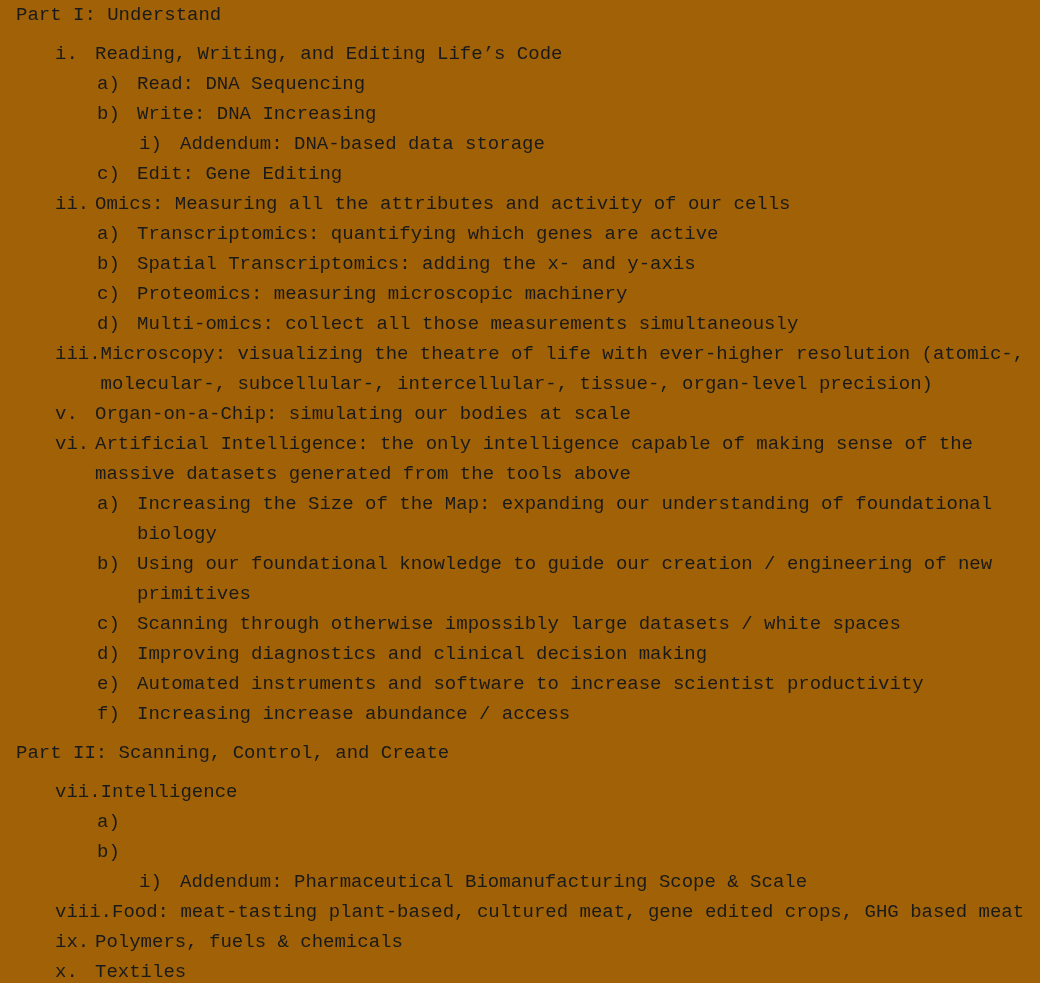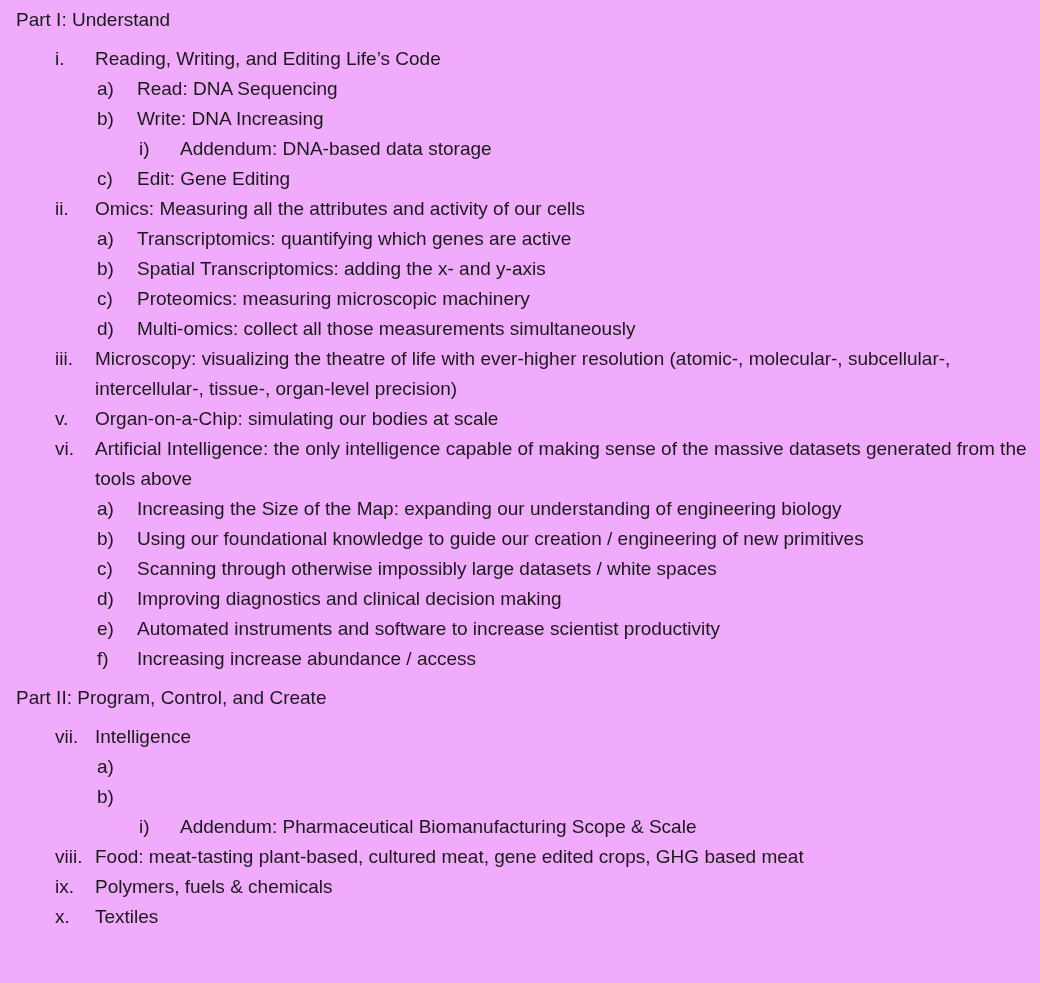--- a/index.html
+++ b/index.html
@@ -4,23 +4,22 @@
 <style>
   html, body {
     margin: 0;
     padding: 0;
     background: #ffffff;
   }
   .page {
     width: 1040px;
     height: 983px;
     box-sizing: border-box;
-    padding-top: 5px;
-    background: #f0abfc;
-    font-family: Liberation Sans, sans-serif;
+    background: #a16207;
+    font-family: Liberation Mono, monospace;
     font-size: 19px;
     line-height: 30px;
     color: #1a1a1a;
     overflow: hidden;
   }
   .heading {
     padding-left: 16px;
     margin: 9px 0;
     white-space: nowrap;
   }
@@ -97,21 +96,21 @@
       <div class="row level-1">
         <span class="label">v.</span>
         <span class="text">Organ-on-a-Chip: simulating our bodies at scale</span>
       </div>
       <div class="row level-1">
         <span class="label">vi.</span>
         <span class="text">Artificial Intelligence: the only intelligence capable of making sense of the massive datasets generated from the tools above</span>
       </div>
       <div class="row level-2">
         <span class="label">a)</span>
-        <span class="text">Increasing the Size of the Map: expanding our understanding of engineering biology</span>
+        <span class="text">Increasing the Size of the Map: expanding our understanding of foundational biology</span>
       </div>
       <div class="row level-2">
         <span class="label">b)</span>
         <span class="text">Using our foundational knowledge to guide our creation / engineering of new primitives</span>
       </div>
       <div class="row level-2">
         <span class="label">c)</span>
         <span class="text">Scanning through otherwise impossibly large datasets / white spaces</span>
       </div>
       <div class="row level-2">
@@ -119,21 +118,21 @@
         <span class="text">Improving diagnostics and clinical decision making</span>
       </div>
       <div class="row level-2">
         <span class="label">e)</span>
         <span class="text">Automated instruments and software to increase scientist productivity</span>
       </div>
       <div class="row level-2">
         <span class="label">f)</span>
         <span class="text">Increasing increase abundance / access</span>
       </div>
-      <div class="heading">Part II: Program, Control, and Create</div>
+      <div class="heading">Part II: Scanning, Control, and Create</div>
       <div class="row level-1">
         <span class="label">vii.</span>
         <span class="text">Intelligence</span>
       </div>
       <div class="row level-2">
         <span class="label">a)</span>
       </div>
       <div class="row level-2">
         <span class="label">b)</span>
       </div>

